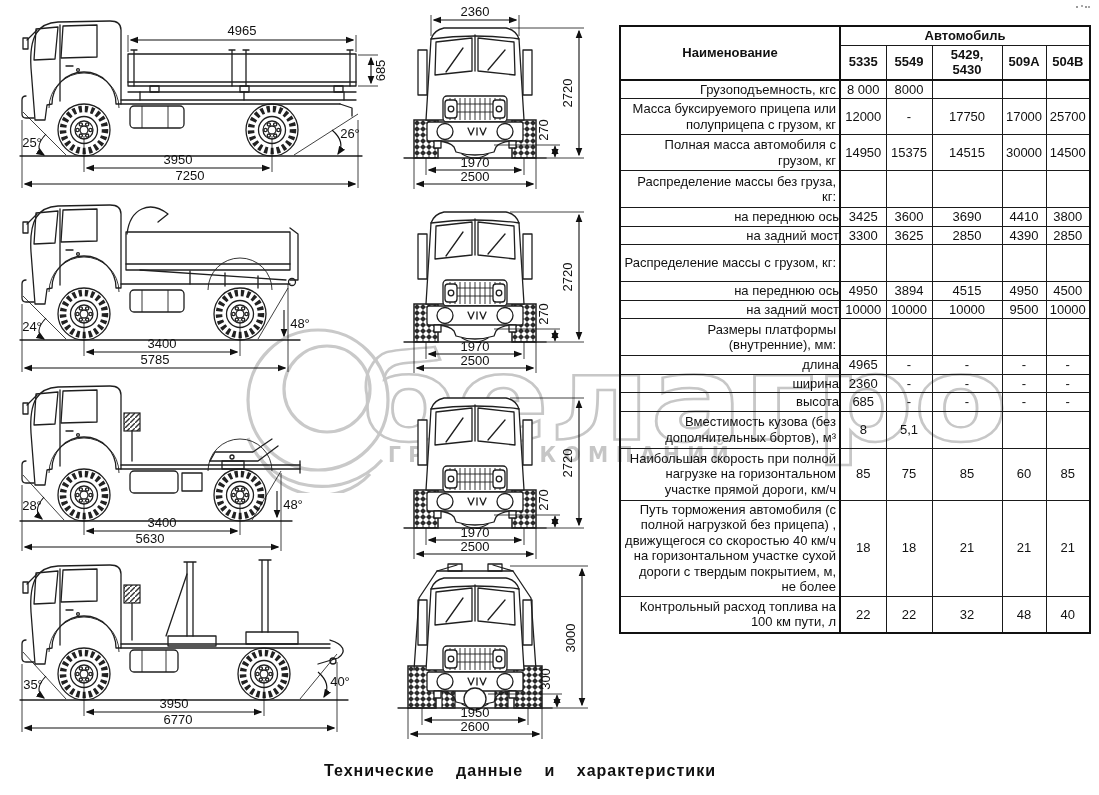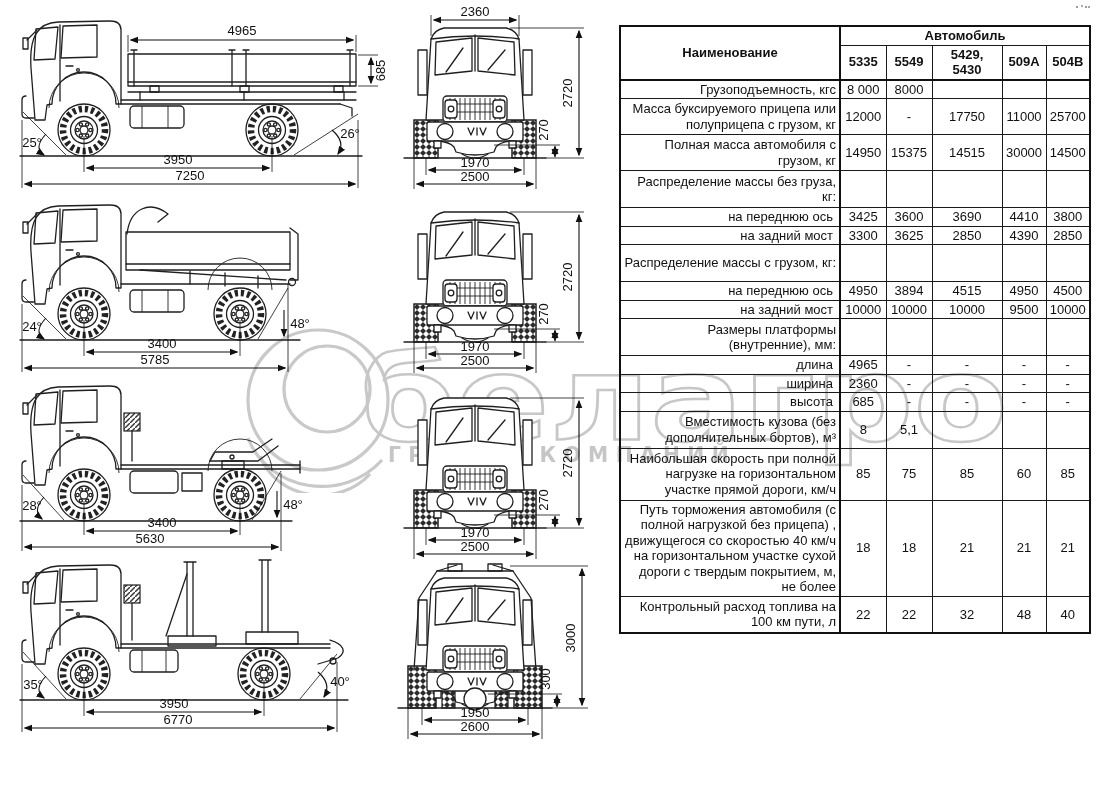--- a/index.html
+++ b/index.html
@@ -21,21 +21,21 @@
   
   #spec-table-wrap { position:absolute; left:619px; top:25px; z-index:2; }
   table.spec { border-collapse:collapse; table-layout:fixed; width:470px;
                font:13px/15.5px "Liberation Sans", sans-serif; background:transparent; }
   table.spec th, table.spec td { border:1px solid #1a1a1a; padding:1px 3px; vertical-align:middle; background:transparent; }
   table.spec { border:2px solid #111; }
   table.spec thead { border-bottom:2px solid #111; }
   table.spec th { font-weight:bold; text-align:center; }
   td.lbl { text-align:right; padding-left:4px; border-right:2px solid #111 !important; }
   th.namehdr { border-right:2px solid #111 !important; }
-  td.lbl.sub { text-align:right; padding-right:6px; }
+  td.lbl.sub { text-align:right; padding-right:0; }
   td.val { text-align:center; }
   
   #caption { position:absolute; left:0; top:762px; width:1040px; text-align:center;
              font-weight:bold; font-size:16px; letter-spacing:1px; word-spacing:16px; z-index:2; }
   
   #noise { position:absolute; left:1076px; top:6px; width:2px; height:2px; background:#9a9a9a;
            box-shadow:5px -1px 0 #aaa, 9px 0 0 #9a9a9a, 12px 0 0 #a5a5a5; z-index:2; }
 </style>
 </head>
 <body>
@@ -424,21 +424,21 @@
             <td class="val">8000</td>
             <td class="val"></td>
             <td class="val"></td>
             <td class="val"></td>
           </tr>
           <tr style="height: 36px; padding-left: 28px;">
             <td class="lbl">Масса буксируемого прицепа или полуприцепа с грузом, кг</td>
             <td class="val">12000</td>
             <td class="val">-</td>
             <td class="val">17750</td>
-            <td class="val">11000</td>
+            <td class="val">17000</td>
             <td class="val">25700</td>
           </tr>
           <tr style="height: 36px;">
             <td class="lbl">Полная масса автомобиля с грузом, кг</td>
             <td class="val">14950</td>
             <td class="val">15375</td>
             <td class="val">14515</td>
             <td class="val">30000</td>
             <td class="val">14500</td>
           </tr>
@@ -551,15 +551,16 @@
             <td class="val">22</td>
             <td class="val">22</td>
             <td class="val">32</td>
             <td class="val">48</td>
             <td class="val">40</td>
           </tr>
         </tbody>
     </table>
   </div>
 
+  <div id="caption">Технические данные и характеристики</div>
   <div id="noise"></div>
 
 </div>
 
 </body></html>

